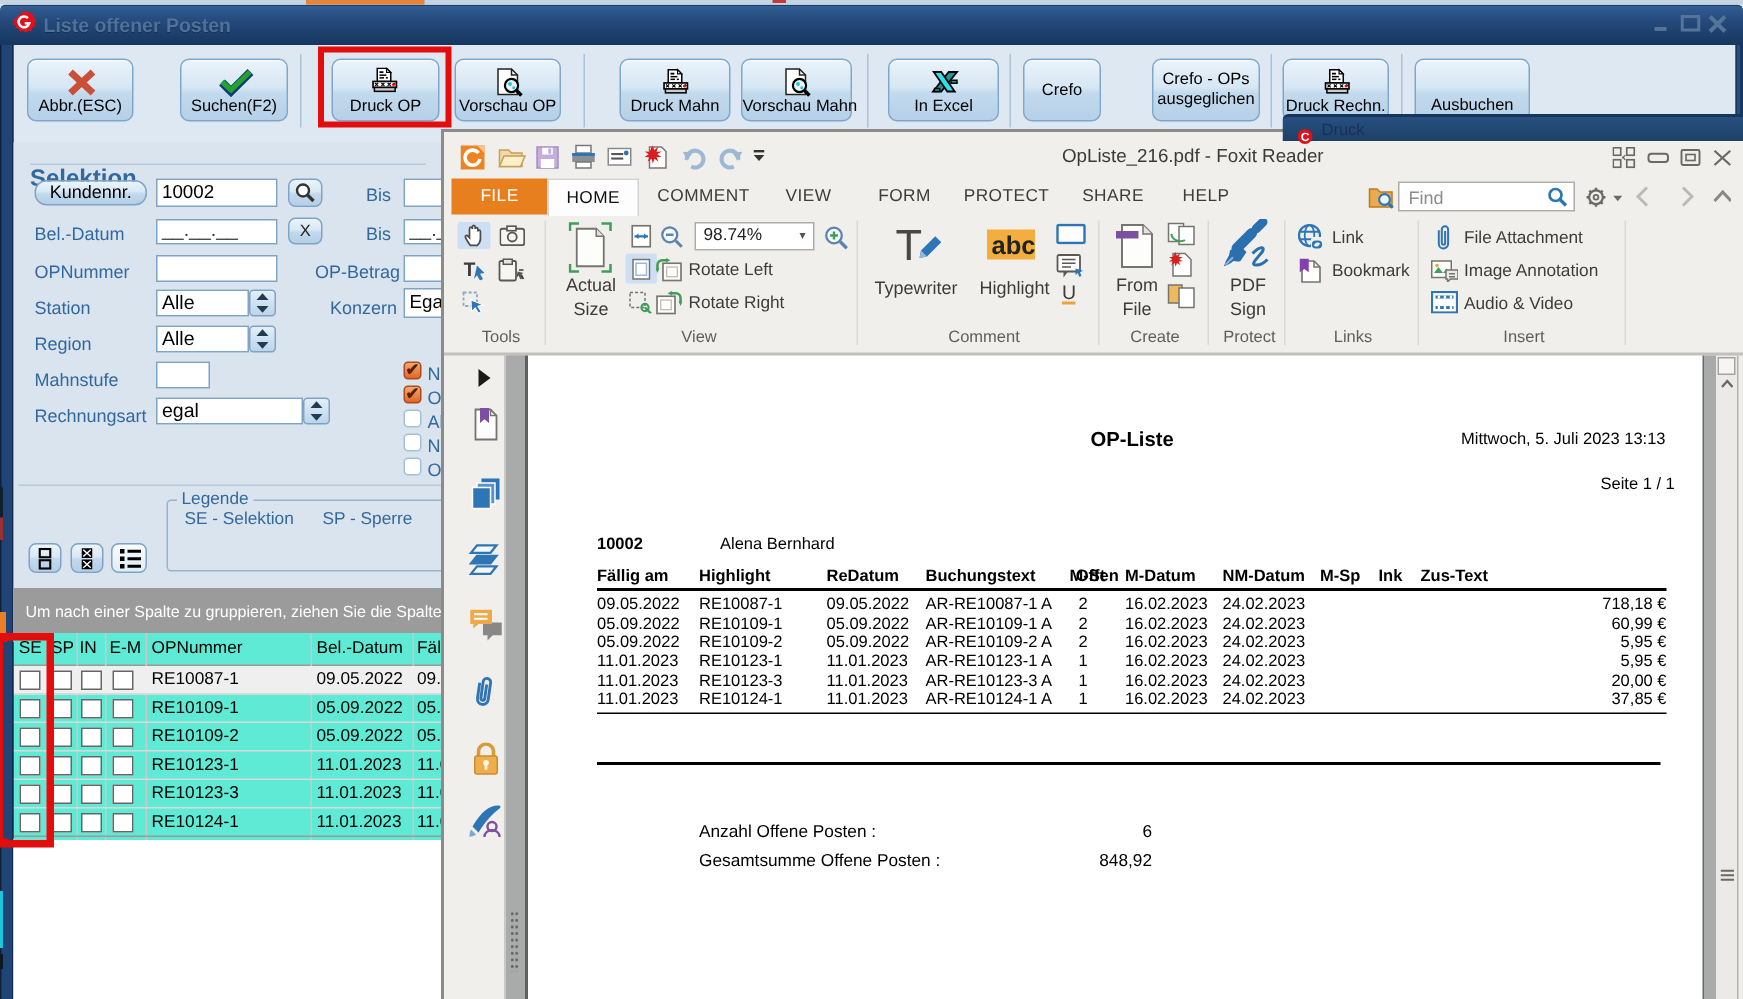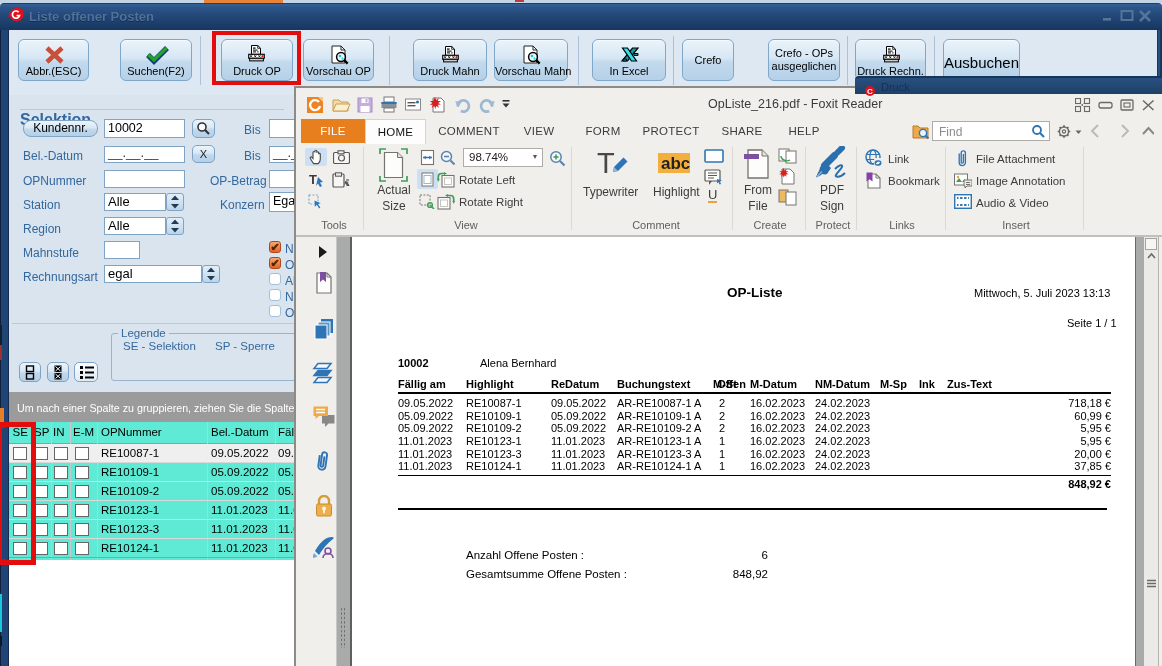--- a/index.html
+++ b/index.html
@@ -176,21 +176,21 @@
         <rect x="9.2" y="6.4" width="1.4" height="1" fill="#000"></rect>
   <rect x="0.7" y="9.3" width="15.6" height="4" fill="#fff" stroke="#000" stroke-width="1.1"></rect>
   <path d="M2 10.2 l2.1 2.1 m0 -2.1 l-2.1 2.1 m4.2 -2.1 l2.1 2.1 m0 -2.1 l-2.1 2.1 m4.2 -2.1 l2.1 2.1 m0 -2.1 l-2.1 2.1 m4.2 -2.1 l1 1" stroke="#000" stroke-width=".8"></path>
   <circle cx="14.4" cy="11.3" r="1.05" fill="#e00"></circle>
   <rect x="1.6" y="13.3" width="13.8" height="2.6" fill="#ccc" stroke="#000" stroke-width="1"></rect>
       </g>
     </svg>
  <div class="cap">Druck Rechn.</div>
   </div>
 <div class="tbtn" style="left:943px;width:77px">
-    <div style="margin-top:14px;font-size:15px">Ausbuchen</div>
+    <div style="margin-top:24px;font-size:11px">Ausbuchen</div>
   </div>
 <div class="sep" style="left:200px"></div>
 <div class="sep" style="left:389px"></div>
 <div class="sep" style="left:578px"></div>
 <div class="sep" style="left:673px"></div>
 <div class="sep" style="left:847px"></div>
 <div class="sep" style="left:934px"></div>
 
 <div class="abs" id="panel">
  <div class="plbl" style="left:11px;top:16px;font-weight:bold;font-size:16px">Selektion</div>
@@ -722,21 +722,20 @@
    <div class="abs" style="left:46px;top:155px;width:713px;height:1.5px;background:#000"></div>
    <div class="pt" style="left:46px;top:160px;line-height:12.65px">09.05.2022<br>05.09.2022<br>05.09.2022<br>11.01.2023<br>11.01.2023<br>11.01.2023</div>
    <div class="pt" style="left:114px;top:160px;line-height:12.65px">RE10087-1<br>RE10109-1<br>RE10109-2<br>RE10123-1<br>RE10123-3<br>RE10124-1</div>
    <div class="pt" style="left:199px;top:160px;line-height:12.65px">09.05.2022<br>05.09.2022<br>05.09.2022<br>11.01.2023<br>11.01.2023<br>11.01.2023</div>
    <div class="pt" style="left:265px;top:160px;line-height:12.65px">AR-RE10087-1 A<br>AR-RE10109-1 A<br>AR-RE10109-2 A<br>AR-RE10123-1 A<br>AR-RE10123-3 A<br>AR-RE10124-1 A</div>
    <div class="pt" style="left:367px;top:160px;line-height:12.65px">2<br>2<br>2<br>1<br>1<br>1</div>
    <div class="pt" style="left:398px;top:160px;line-height:12.65px">16.02.2023<br>16.02.2023<br>16.02.2023<br>16.02.2023<br>16.02.2023<br>16.02.2023</div>
    <div class="pt" style="left:463px;top:160px;line-height:12.65px">24.02.2023<br>24.02.2023<br>24.02.2023<br>24.02.2023<br>24.02.2023<br>24.02.2023</div>
    <div class="pt" style="left:0;top:160px;line-height:12.65px;width:759px;text-align:right">718,18 €<br>60,99 €<br>5,95 €<br>5,95 €<br>20,00 €<br>37,85 €</div>
    <div class="abs" style="left:46px;top:238px;width:713px;height:1px;background:#000"></div>
-   <div class="pt b" style="left:0;top:241px;width:759px;text-align:right">848,92 €</div>
    <div class="abs" style="left:46px;top:271px;width:709px;height:1.5px;background:#000"></div>
    <div class="pt" style="left:114px;top:312px;font-size:11.5px">Anzahl Offene Posten :</div>
    <div class="pt" style="left:0;top:312px;font-size:11.5px;width:416px;text-align:right">6</div>
    <div class="pt" style="left:114px;top:331px;font-size:11.5px">Gesamtsumme Offene Posten :</div>
    <div class="pt" style="left:0;top:331px;font-size:11.5px;width:416px;text-align:right">848,92</div>
   </div>
   <div id="vscroll">
    <div class="abs" style="left:1px;top:1px;width:12px;height:12px;background:#f6f5f3;border:1px solid #a5a3a0"></div>
    <svg class="abs" style="left:3px;top:15px" width="9" height="8" viewBox="0 0 9 8">
           <path d="M1 6 l3.5 -4 3.5 4" fill="none" stroke="#6b6966" stroke-width="1.6"></path>

